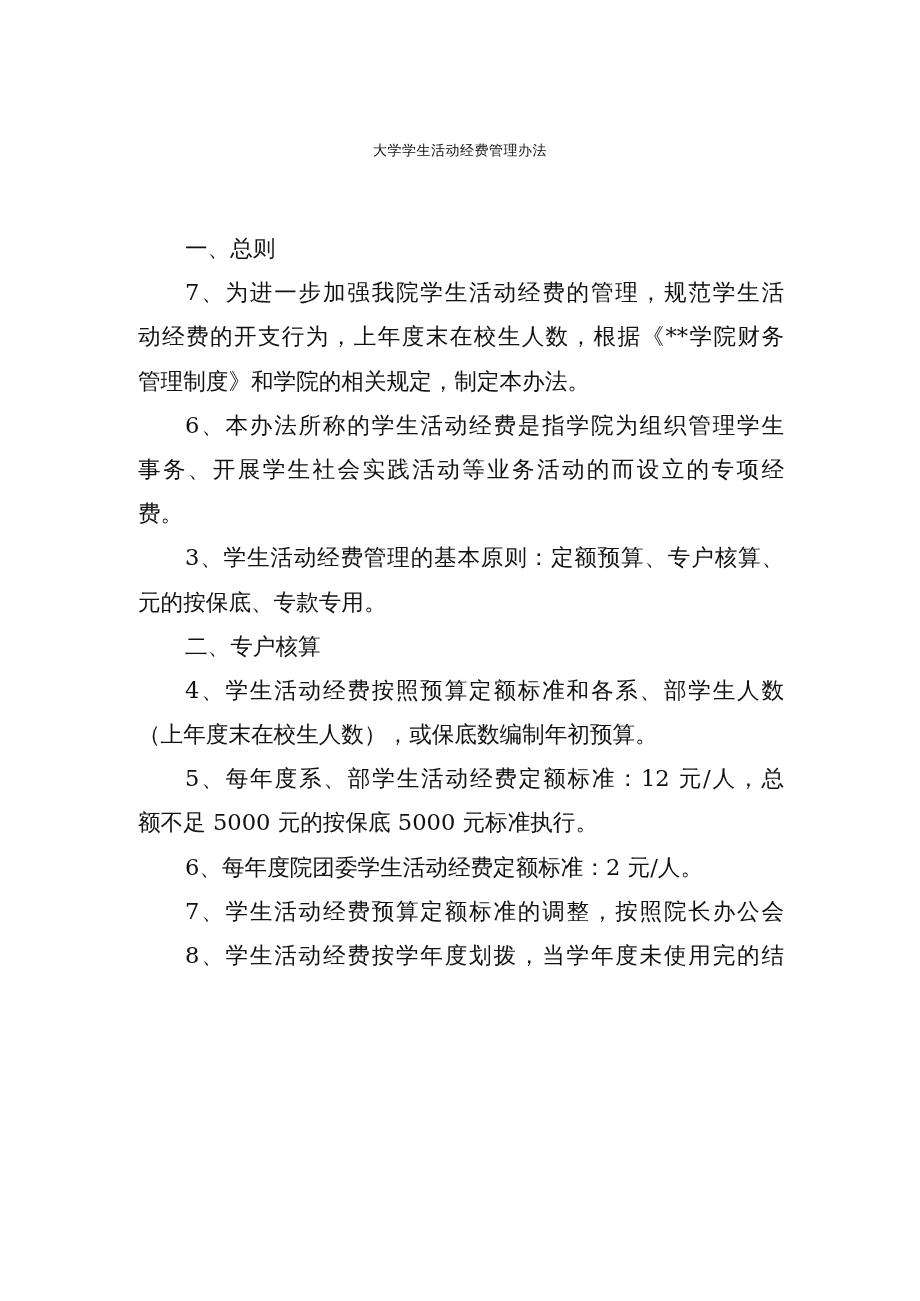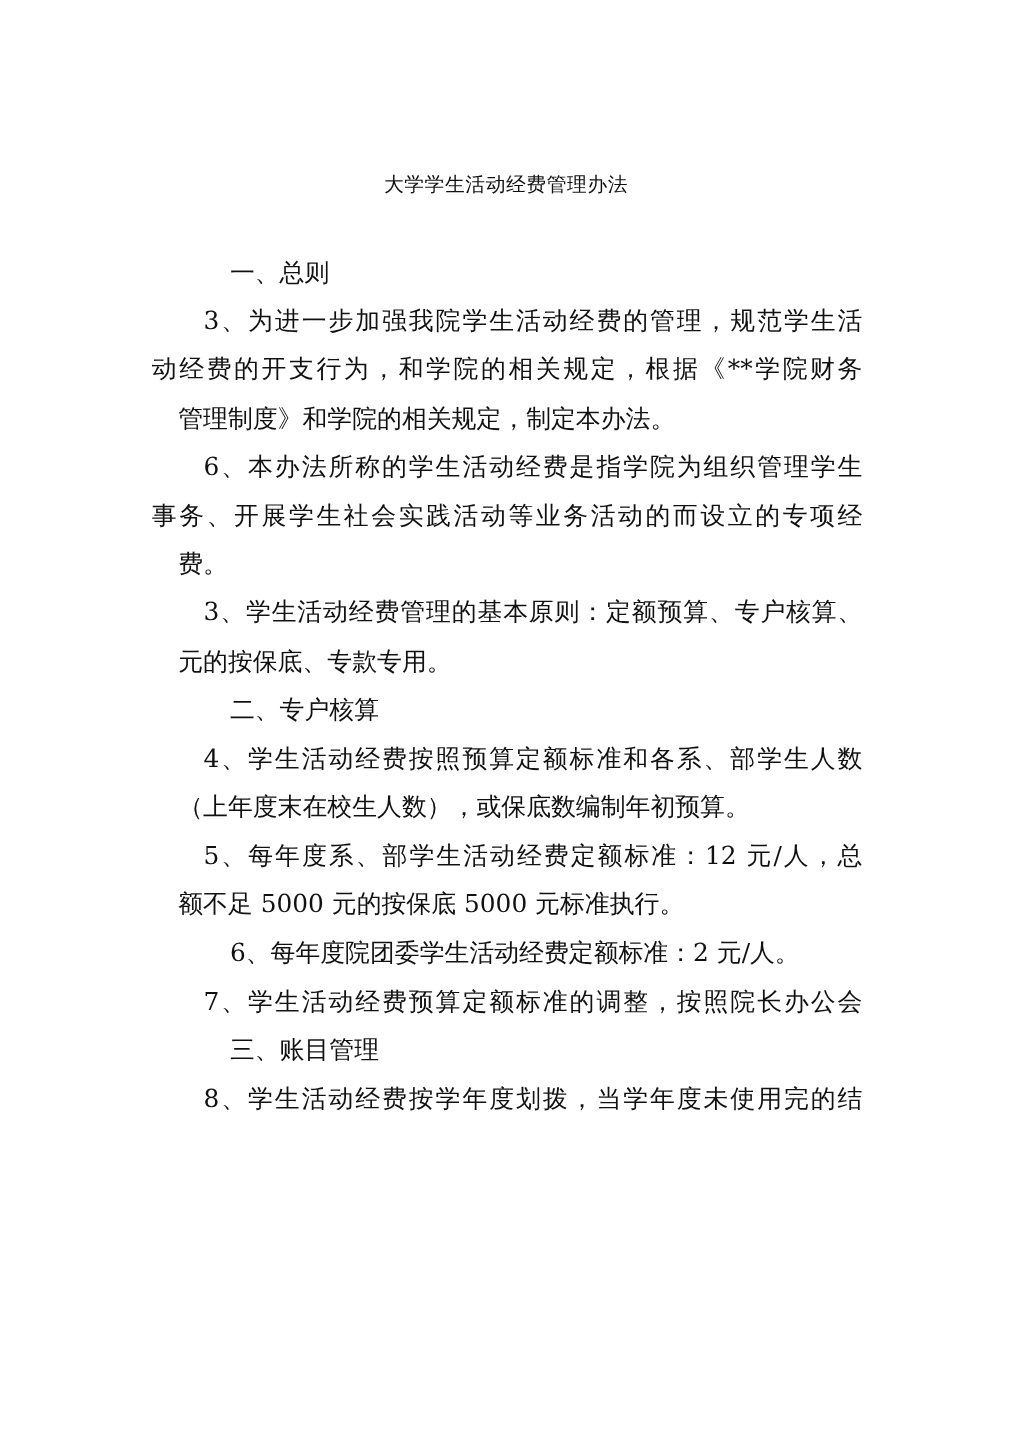--- a/index.html
+++ b/index.html
@@ -1,42 +1,41 @@
 <!DOCTYPE html>
 <html><head>
   <meta charset="utf-8">
   <style>
     html, body { margin: 0; padding: 0; background: #ffffff; }
     body { width: 920px; height: 1301px; position: relative; overflow: hidden;
            font-family: "DejaVu Serif", "Liberation Serif", serif; color: #111; }
-    .title { position: absolute; top: 156px; left: 0; width: 920px; text-align: center;
-             font-size: 18px; letter-spacing: 0.5px; }
+    .title { position: absolute; top: 142px; left: 0; width: 920px; text-align: center;
+             font-size: 14px; letter-spacing: 0.5px; }
     .body { position: absolute; top: 226px; left: 138px; width: 646px; }
     .line { height: 44.2px; line-height: 44.2px; font-size: 22.6px; white-space: nowrap;
             text-align: justify; text-align-last: justify; }
-    .line.last { text-align-last: left; margin-left: 24px; }
+    .line.last { text-align-last: left; }
     .indent { padding-left: 47px; }
   </style>
 </head>
 <body>
 
 <div class="title">大学学生活动经费管理办法</div>
 
 <div class="body" id="doc-body">
     <div class="line indent last">一、总则</div>
-    <div class="line indent">3、为进一步加强我院学生活动经费的管理，规范学生活</div>
-    <div class="line">动经费的开支行为，和学院的相关规定，根据《**学院财务</div>
+    <div class="line indent">7、为进一步加强我院学生活动经费的管理，规范学生活</div>
+    <div class="line">动经费的开支行为，上年度末在校生人数，根据《**学院财务</div>
     <div class="line last">管理制度》和学院的相关规定，制定本办法。</div>
     <div class="line indent">6、本办法所称的学生活动经费是指学院为组织管理学生</div>
     <div class="line">事务、开展学生社会实践活动等业务活动的而设立的专项经</div>
     <div class="line last">费。</div>
     <div class="line indent">3、学生活动经费管理的基本原则：定额预算、专户核算、</div>
     <div class="line last">元的按保底、专款专用。</div>
     <div class="line indent last">二、专户核算</div>
     <div class="line indent">4、学生活动经费按照预算定额标准和各系、部学生人数</div>
     <div class="line last">（上年度末在校生人数），或保底数编制年初预算。</div>
     <div class="line indent">5、每年度系、部学生活动经费定额标准：12 元/人，总</div>
     <div class="line last">额不足 5000 元的按保底 5000 元标准执行。</div>
     <div class="line indent last">6、每年度院团委学生活动经费定额标准：2 元/人。</div>
     <div class="line indent">7、学生活动经费预算定额标准的调整，按照院长办公会</div>
-    <div class="line indent last">三、账目管理</div>
     <div class="line indent">8、学生活动经费按学年度划拨，当学年度未使用完的结</div>
   </div>
 
 </body></html>

